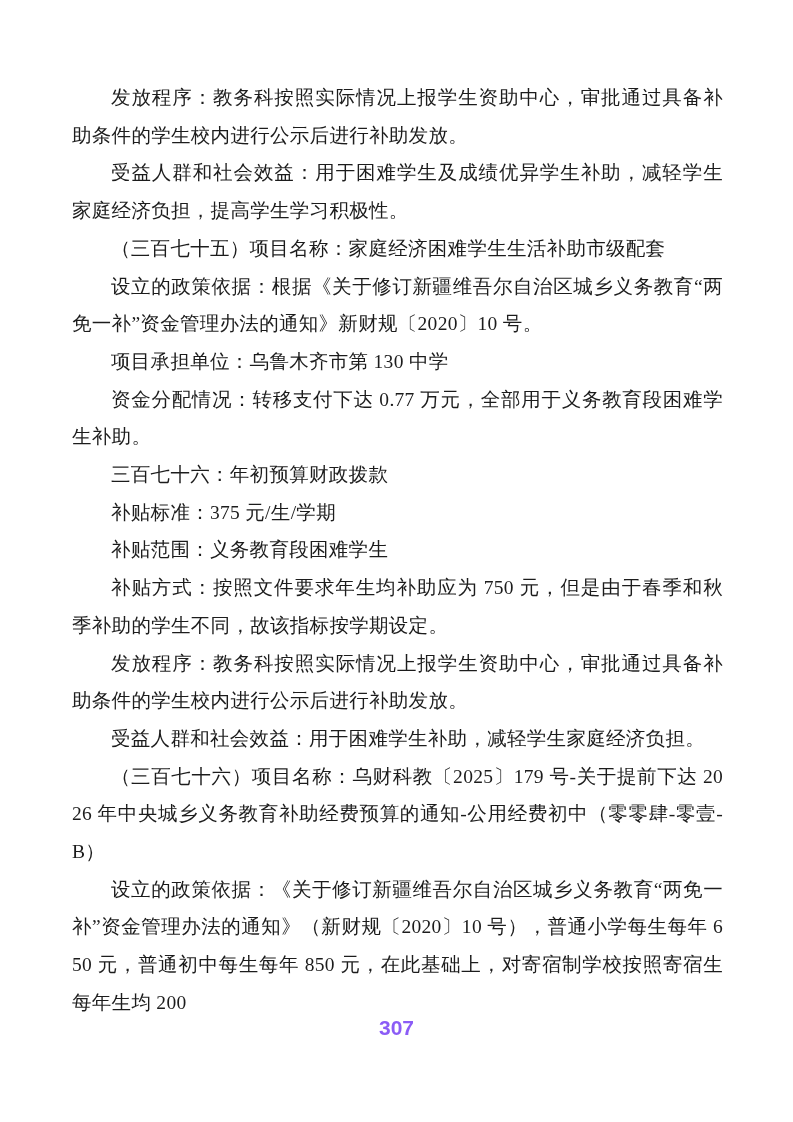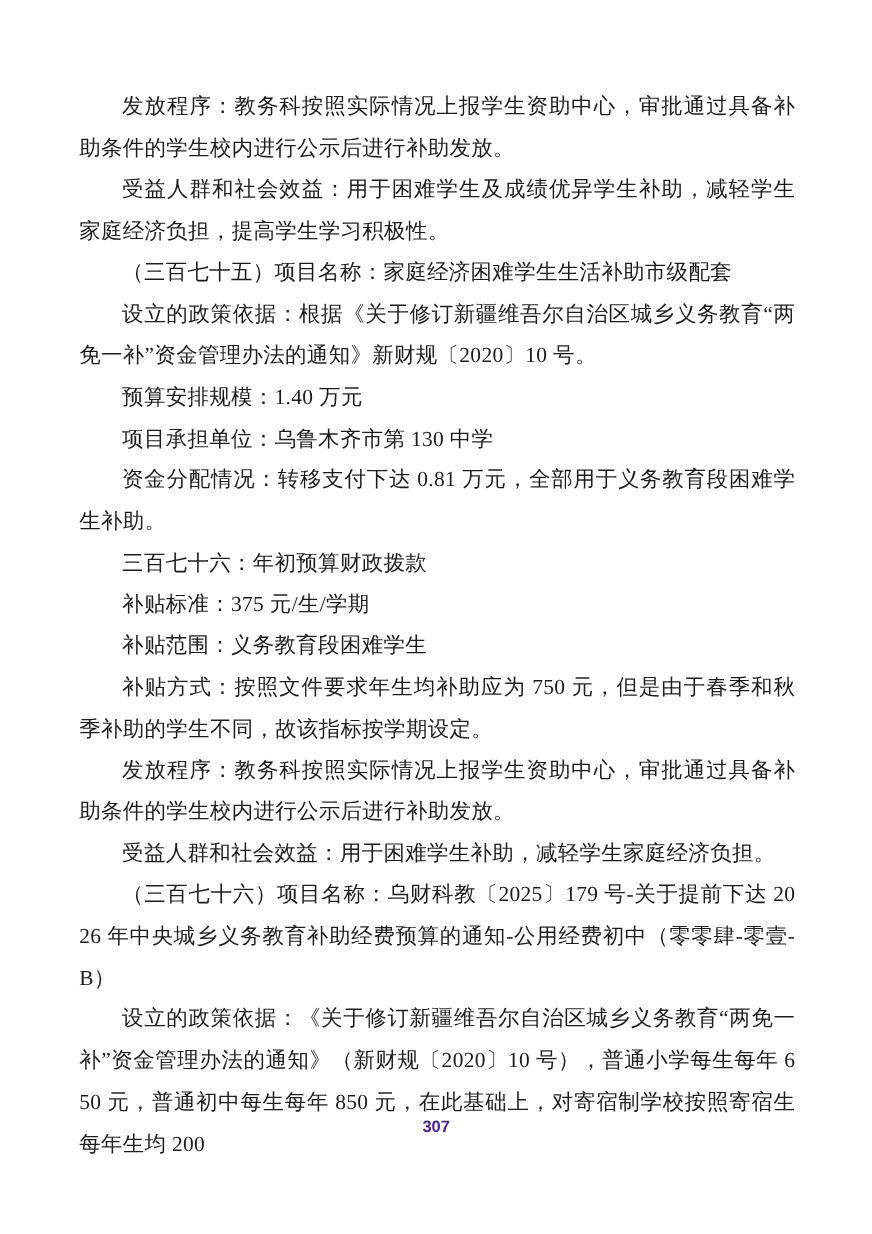--- a/index.html
+++ b/index.html
@@ -34,38 +34,37 @@
   }
   .footer {
     position: absolute;
     left: 0;
     top: 1016px;
     width: 793px;
     text-align: center;
   }
   .page-number {
     font-family: "Liberation Sans", "DejaVu Sans", sans-serif;
-    font-size: 15px;
+    font-size: 21px;
     font-weight: 600;
-    color: #4c1d95;
+    color: #8b5cf6;
   }
 </style>
 </head>
 <body>
 
 <div class="page">
   <div class="content">
 
   <p>发放程序：教务科按照实际情况上报学生资助中心，审批通过具备补助条件的学生校内进行公示后进行补助发放。</p>
       <p>受益人群和社会效益：用于困难学生及成绩优异学生补助，减轻学生家庭经济负担，提高学生学习积极性。</p>
       <p>（三百七十五）项目名称：家庭经济困难学生生活补助市级配套</p>
       <p>设立的政策依据：根据《关于修订新疆维吾尔自治区城乡义务教育“两免一补”资金管理办法的通知》新财规〔2020〕10 号。</p>
-      <p>预算安排规模：1.40 万元</p>
       <p>项目承担单位：乌鲁木齐市第 130 中学</p>
-      <p>资金分配情况：转移支付下达 0.81 万元，全部用于义务教育段困难学生补助。</p>
+      <p>资金分配情况：转移支付下达 0.77 万元，全部用于义务教育段困难学生补助。</p>
       <p>三百七十六：年初预算财政拨款</p>
       <p>补贴标准：375 元/生/学期</p>
       <p>补贴范围：义务教育段困难学生</p>
       <p>补贴方式：按照文件要求年生均补助应为 750 元，但是由于春季和秋季补助的学生不同，故该指标按学期设定。</p>
       <p>发放程序：教务科按照实际情况上报学生资助中心，审批通过具备补助条件的学生校内进行公示后进行补助发放。</p>
       <p>受益人群和社会效益：用于困难学生补助，减轻学生家庭经济负担。</p>
       <p>（三百七十六）项目名称：乌财科教〔2025〕179 号-关于提前下达 2026 年中央城乡义务教育补助经费预算的通知-公用经费初中（零零肆-零壹-B）</p>
       <p>设立的政策依据：《关于修订新疆维吾尔自治区城乡义务教育“两免一补”资金管理办法的通知》（新财规〔2020〕10 号），普通小学每生每年 650 元，普通初中每生每年 850 元，在此基础上，对寄宿制学校按照寄宿生每年生均 200</p>
     </div>
   <div class="footer">

